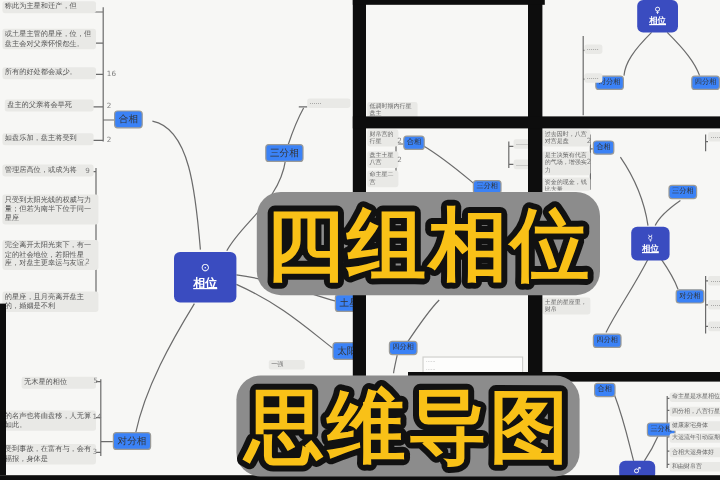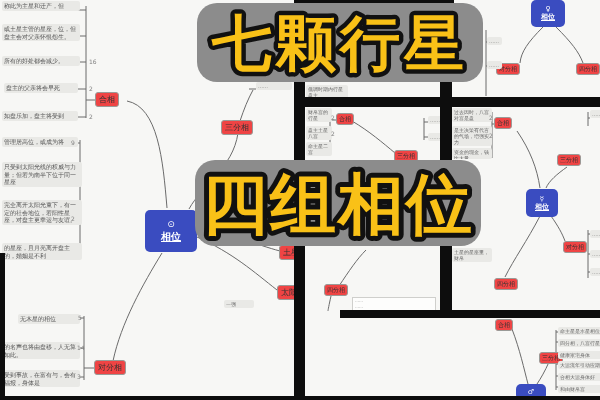--- a/index.html
+++ b/index.html
@@ -11,21 +11,21 @@
   #wires{position:absolute;left:0;top:0;width:600px;height:400px;z-index:1;}
   #wires path{fill:none;stroke:#6b6b6b;stroke-width:1;}
   
   .leaf{
     position:absolute;z-index:2;background:#e9e9e6;border-radius:2px;
     padding:1px 2px;font-size:6px;line-height:1.25;color:#555;
     overflow:hidden;
   }
   .leaf.tiny{font-size:5px;line-height:1.2;color:#666;}
   .branch{
-    position:absolute;z-index:2;background:#ef4444;border:1px solid #9a9a97;
+    position:absolute;z-index:2;background:#3b82f6;border:1px solid #9a9a97;
     border-radius:3px;padding:0 3px;font-size:8px;line-height:13px;color:#333;
     white-space:nowrap;
   }
   .branch.sm{font-size:6px;line-height:10px;padding:0 2px;}
   .root{
     position:absolute;z-index:2;border-radius:5px;color:#fff;text-align:center;
     display:flex;flex-direction:column;justify-content:center;align-items:center;
   }
   .root .sym{font-size:9px;line-height:11px;}
   .root .lbl{font-size:10px;line-height:13px;font-weight:bold;text-decoration:underline;}
@@ -182,26 +182,26 @@
   </div>
 
   <div class="bar" style="left:294px;top:0;width:11px;height:396px"></div>
   <div class="bar" style="left:440px;top:0;width:12px;height:318px"></div>
   <div class="bar" style="left:294px;top:97px;width:306px;height:10px"></div>
   <div class="bar" style="left:340px;top:310px;width:260px;height:8px"></div>
   <div class="bar" style="left:294px;top:0;width:160px;height:4px"></div>
   <div class="bar" style="left:0;top:396px;width:600px;height:4px"></div>
   <div class="bar" style="left:0;top:253px;width:5px;height:143px"></div>
 
-  <div class="banner" style="left: 197px; top: 3px; width: 286px; height: 79px; background-color: rgb(140, 140, 140);">
-    <svg width="286" height="79" viewBox="0 0 286 79">
-      <text x="143" y="61" text-anchor="middle" font-size="60" font-weight="bold" letter-spacing="4" paint-order="stroke" stroke-width="9" stroke-linejoin="round" font-family="DejaVu Sans, sans-serif" fill="#f9c117" stroke="#111111">七颗行星</text>
-    </svg>
-  </div>
-
-  <div class="banner" style="left: 195px; top: 160px; width: 286px; height: 86px; background-color: rgb(140, 140, 140);">
+
+  <div class="banner" style="left: 214px; top: 160px; width: 286px; height: 86px; background-color: rgb(140, 140, 140);">
     <svg width="286" height="86" viewBox="0 0 286 86">
       <text x="143" y="67" text-anchor="middle" font-size="66" font-weight="bold" letter-spacing="2" paint-order="stroke" stroke-width="10" stroke-linejoin="round" font-family="DejaVu Sans, sans-serif" fill="#f9c117" stroke="#111111">四组相位</text>
     </svg>
   </div>
 
+  <div class="banner" style="left: 197px; top: 313px; width: 286px; height: 84px; background-color: rgb(140, 140, 140);">
+    <svg width="286" height="84" viewBox="0 0 286 84">
+      <text x="143" y="65" text-anchor="middle" font-size="66" font-weight="bold" letter-spacing="2" paint-order="stroke" stroke-width="10" stroke-linejoin="round" font-family="DejaVu Sans, sans-serif" fill="#f9c117" stroke="#111111">思维导图</text>
+    </svg>
+  </div>
 
 </div>
 
 </body></html>

